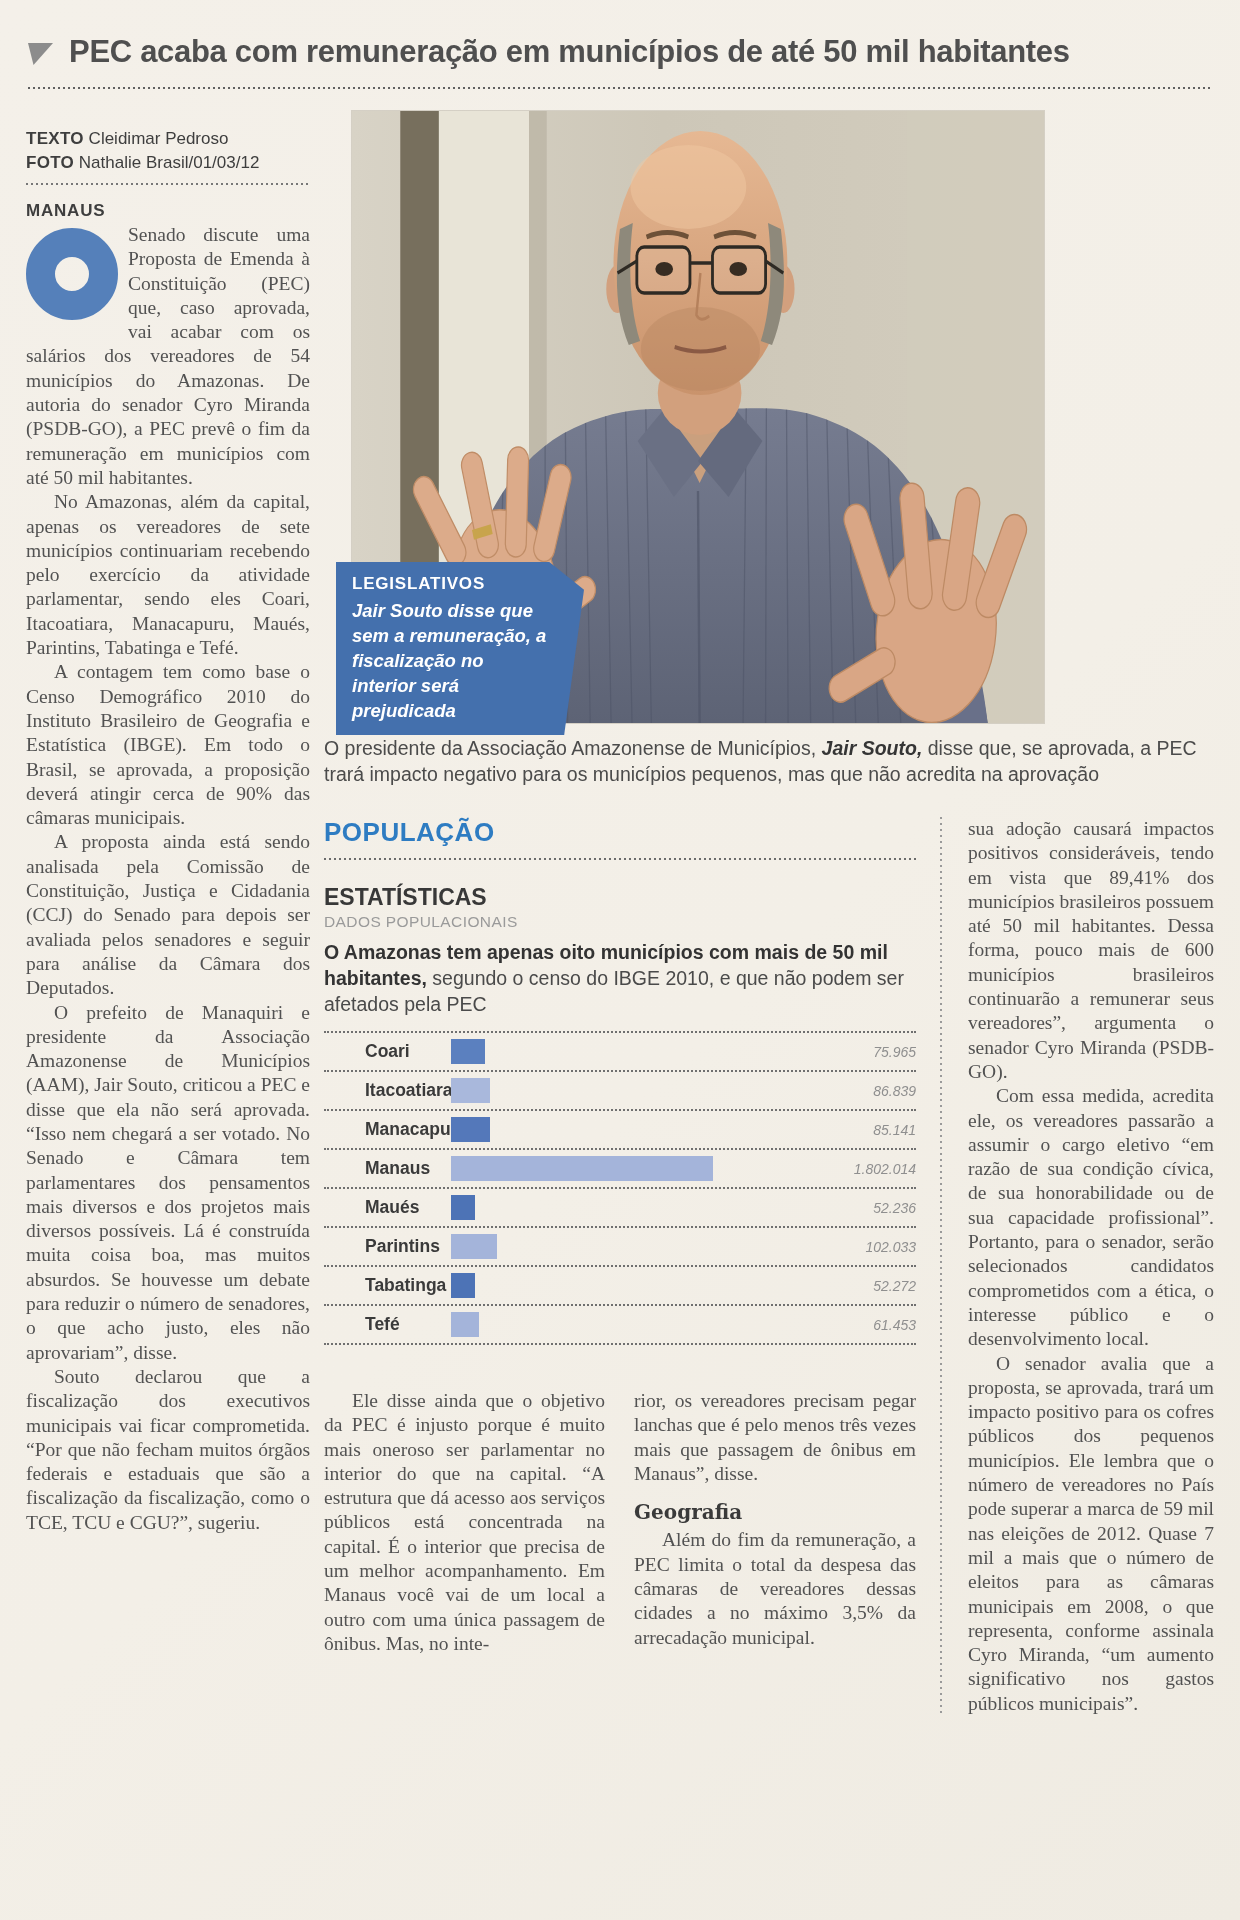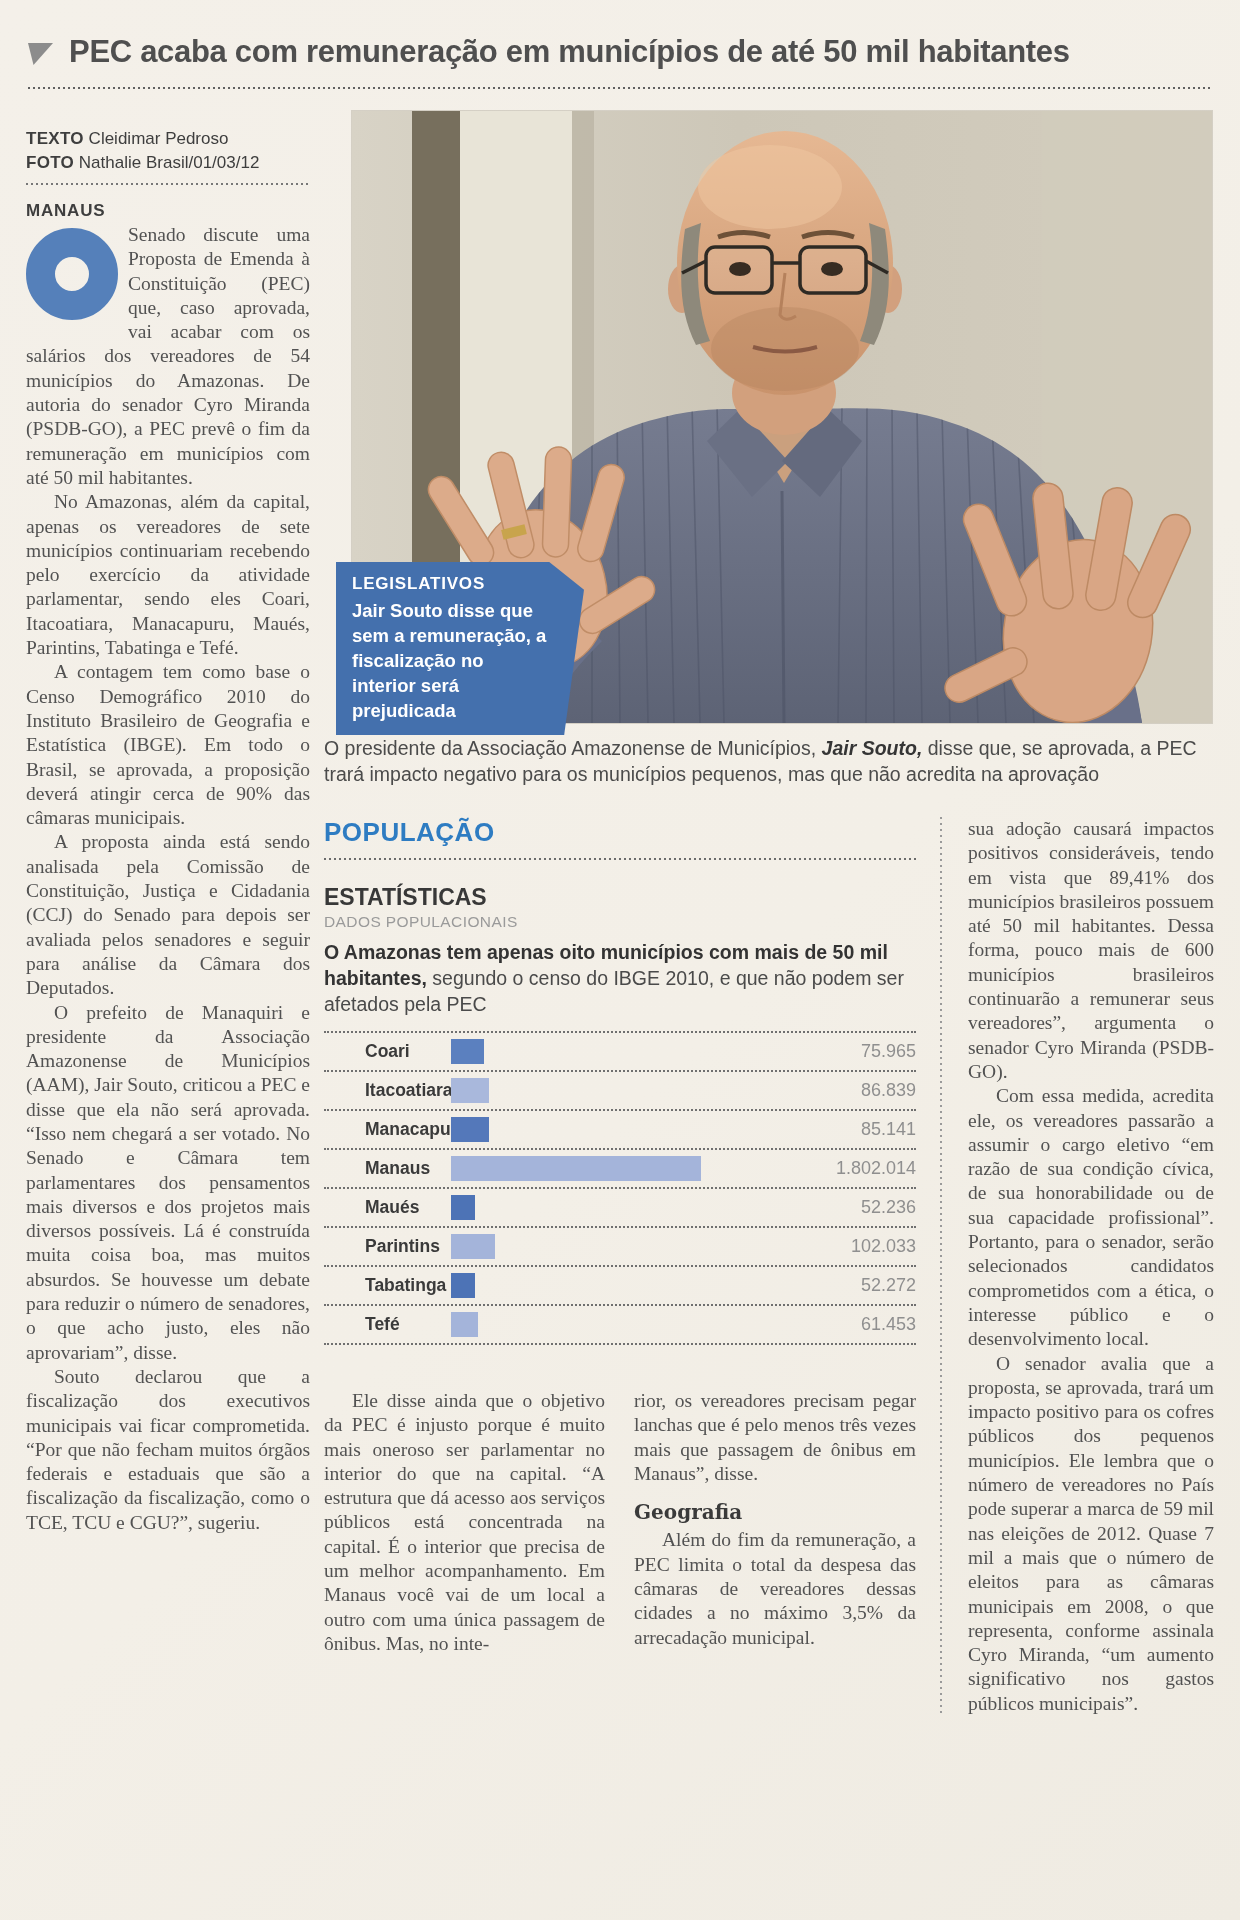--- a/index.html
+++ b/index.html
@@ -42,31 +42,31 @@
 
   .article{font-size:19.5px;line-height:24.3px;text-align:justify;color:#525252;}
   .article p{margin:0;}
   .article p.indent{text-indent:28px;}
   .dropcap-ring{
     float:left;width:92px;height:92px;border-radius:50%;
     border:29px solid var(--drop-cap-blue,#5580ba);box-sizing:border-box;
     margin:5px 10px 2px 0;
   }
   
-  .photo{position:relative;margin:22px 0 12px 28px;width:860px;height:612px;
+  .photo{position:relative;margin:22px 0 12px 28px;width:692px;height:612px;
     box-shadow:0 0 0 1px rgba(120,110,90,.25);}
   .photo svg{display:block;width:100%;height:100%;}
   .photo-badge{
     position:absolute;left:-16px;top:451px;width:248px;box-sizing:border-box;
     padding:12px 34px 12px 16px;background:var(--badge-blue,#4470ad);
     clip-path:polygon(0 0,86% 0,100% 16%,92% 100%,0 100%);
     font-family:"Liberation Sans",sans-serif;color:#fff;
   }
   .photo-badge .kicker{font-weight:700;font-size:17px;letter-spacing:.8px;margin-bottom:4px;}
-  .photo-badge .btext{font-weight:700;font-size:18.5px;line-height:25px;width:200px;}
+  .photo-badge .btext{font-weight:700;font-size:18.5px;line-height:25px;width:200px;font-style:italic;}
   .caption{
     margin-top:12px;font-family:"Liberation Sans",sans-serif;font-size:19.5px;
     line-height:26px;color:#4b4b4b;max-width:900px;
   }
   .caption b{color:#353535;font-style:italic;}
   
   .lower-row{display:flex;margin-top:30px;}
   .pop-region{width:592px;flex:none;}
   .vdiv{flex:none;width:2px;margin-left:24px;
     background-image:repeating-linear-gradient(180deg,#9a9a9a 0 2px,transparent 2px 6px);}
@@ -87,22 +87,22 @@
   .stats-intro b{color:#333;}
   
   .chart{margin-top:14px;}
   .chart-row{display:flex;align-items:center;height:37px;
     border-top:2px dotted #6f6f6f;}
   .chart-row:last-child{border-bottom:2px dotted #6f6f6f;}
   .chart-label{width:86px;flex:none;font-family:"Liberation Sans",sans-serif;
     font-weight:700;font-size:17.5px;color:#3a3a3a;margin-left:41px;}
   .chart-track{flex:1;height:25px;position:relative;}
   .chart-bar{height:25px;}
-  .chart-value{flex:none;font-family:"Liberation Sans",sans-serif;font-size:18px;
-    color:#8f8f8f;margin-left:8px;}
+  .chart-value{flex:none;font-family:"Liberation Sans",sans-serif;font-size:14px;
+    color:#8f8f8f;margin-left:8px;font-style:italic;}
   
   .cols-row{display:flex;margin-top:44px;}
   .colA{width:281px;flex:none;font-size:19.5px;line-height:24.3px;text-align:justify;color:#525252;}
   .colB{flex:1;margin-left:29px;font-size:19.5px;line-height:24.3px;text-align:justify;color:#525252;}
   .colA p,.colB p{margin:0;}
   .colA p.indent,.colB p.indent{text-indent:28px;}
   .col-subhead{font-family:"DejaVu Serif",serif;font-weight:700;font-size:20px;
     color:#3a3a3a;margin:14px 0 4px 0;text-align:left;}
 </style>
 </head>

